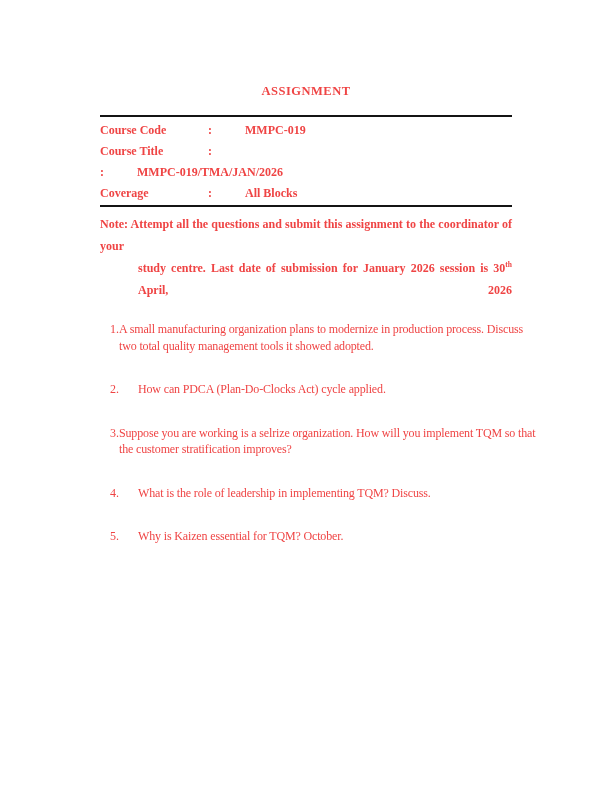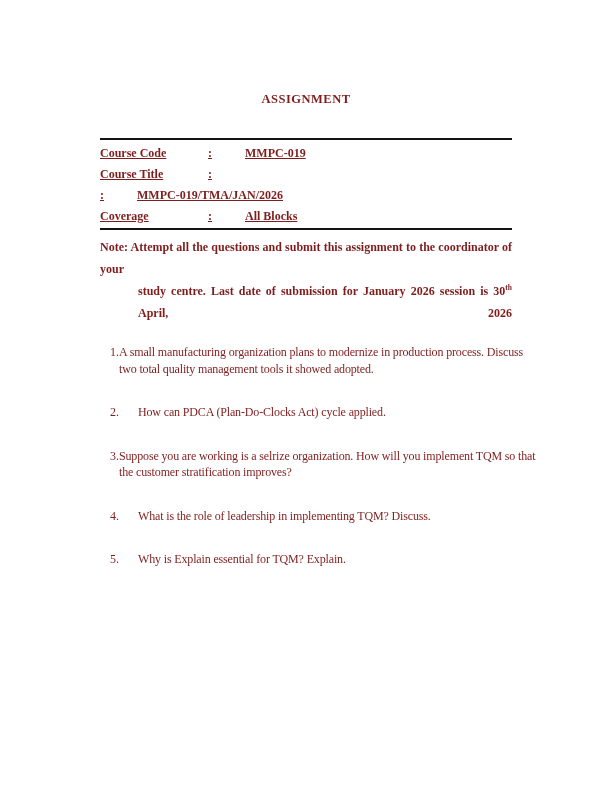--- a/index.html
+++ b/index.html
@@ -5,40 +5,39 @@
   * { margin: 0; padding: 0; box-sizing: border-box; }
   html, body { background: #ffffff; }
   body { font-family: "Liberation Serif", "DejaVu Serif", serif; }
 
   .page {
     position: relative;
     width: 552px;
     height: 792px;
     margin: 0 auto;
     background: #ffffff;
-    color: #7f1d1d;
-    padding: 9px 70px;
+    color: #ef4444;
+    padding: 1px 70px;
     overflow: hidden;
   }
 
   .title {
     margin-top: 84px;
     text-align: center;
     font-size: 12.5px;
     line-height: 13px;
     font-weight: bold;
     letter-spacing: 0.5px;
   }
 
   .info-table {
-    margin-top: 32px;
+    margin-top: 17px;
     border-top: 2px solid #141414;
     border-bottom: 2px solid #141414;
     padding: 3px 0 1px 0;
-    text-decoration: underline;
   }
   .info-row {
     display: flex;
     line-height: 21px;
     font-weight: bold;
     font-size: 12px;
   }
   .info-label { width: 108px; }
   .info-colon { width: 37px; }
   .info-value { flex: 1; }
@@ -137,19 +136,19 @@
     <div class="question">
       <span class="q-num">4.</span>
       <div class="q-text">
         <div class="q-line">What is the role of leadership in implementing TQM? Discuss.</div>
       </div>
     </div>
 
     <div class="question">
       <span class="q-num">5.</span>
       <div class="q-text">
-        <div class="q-line">Why is Explain essential for TQM? Explain.</div>
+        <div class="q-line">Why is Kaizen essential for TQM? October.</div>
       </div>
     </div>
 
   </div>
 
 </div>
 
 </body></html>

